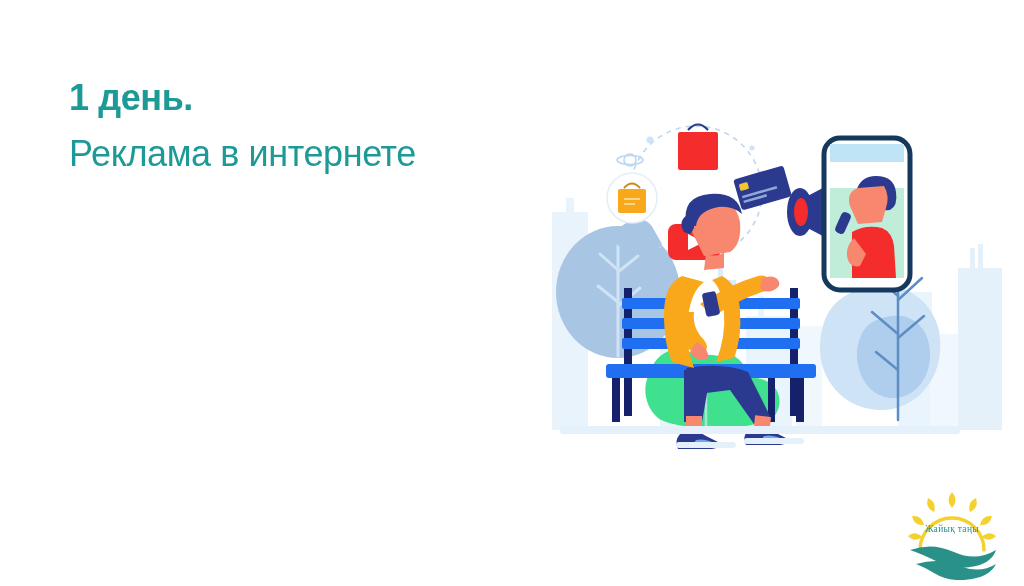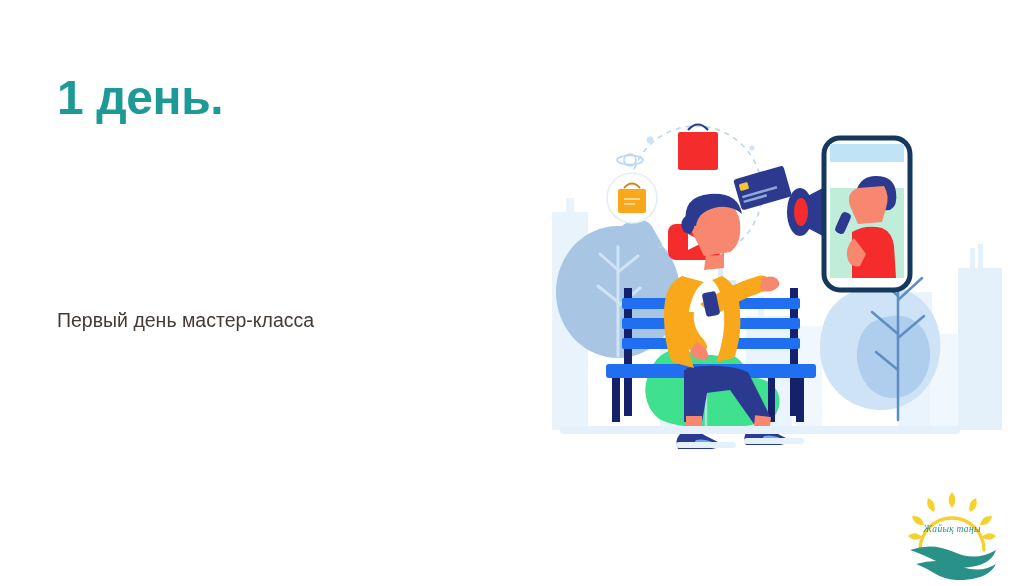--- a/index.html
+++ b/index.html
@@ -20,25 +20,26 @@
   
   #title-block {
     position: absolute;
     left: 57px;
     top: 70px;
     width: 560px;
   }
   .title-line {
     color: #1E9A96;
     font-family: "Liberation Sans", sans-serif;
-    font-size: 48px;
+    font-size: 36px;
     font-weight: 400;
     line-height: 56px;
     letter-spacing: -0.4px;
     white-space: nowrap;
+    margin-left: 12px;
   }
   .title-line.bold {
     font-weight: 700;
   }
 
   
   #body-block {
     position: absolute;
     left: 57px;
     top: 308px;
@@ -74,35 +75,34 @@
     height: 92px;
   }
   .logo-text {
     position: absolute;
     left: 0; right: 0;
     top: 36px;
     text-align: center;
     color: #2A9189;
     font-family: "Liberation Serif", serif;
     font-size: 9.5px;
-    font-style: italic;
     letter-spacing: 0.3px;
   }
 </style>
 </head>
 <body>
 
 <div id="slide">
 
   <div id="title-block">
     <div class="title-line bold">1 день.</div>
+    <div class="title-line">Реклама в интернете</div>
   </div>
 
   <div id="body-block">
-    <div class="body-para">Первый день мастер-класса</div>
   </div>
 
   <div id="illustration">
     <svg width="524" height="340" viewBox="0 0 524 340" xmlns="http://www.w3.org/2000/svg">
 
       <g>
         <rect x="52" y="92" width="36" height="218" fill="#E8F3FB"></rect>
         <rect x="66" y="78" width="8" height="20" fill="#E8F3FB"></rect>
         <rect x="160" y="188" width="42" height="122" fill="#EAF4FC"></rect>
         <rect x="206" y="160" width="30" height="150" fill="#DCEDF9"></rect>

